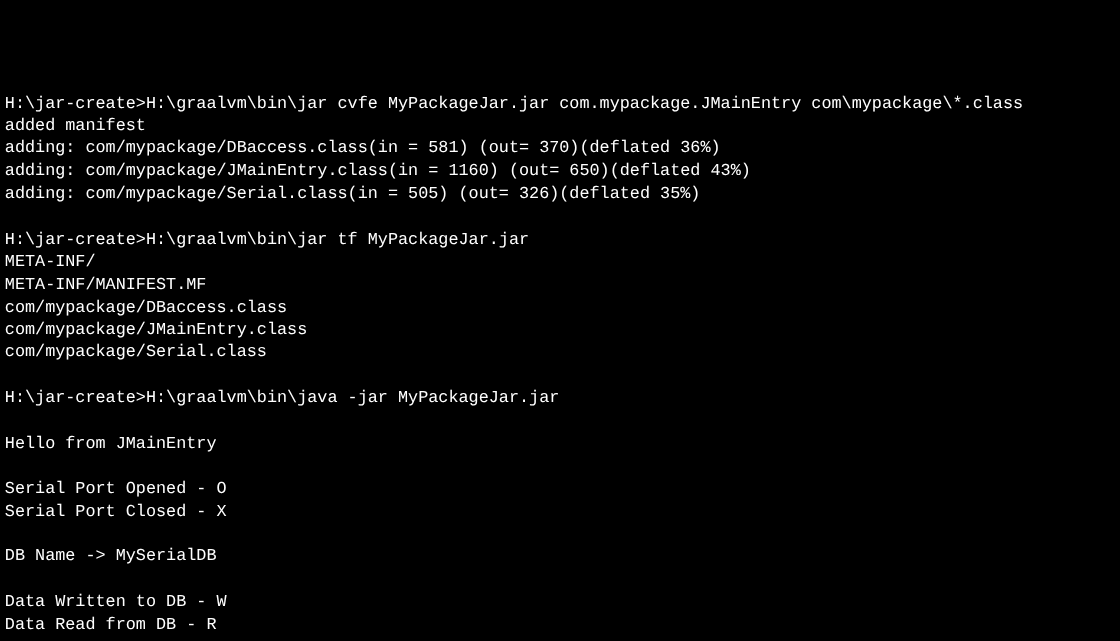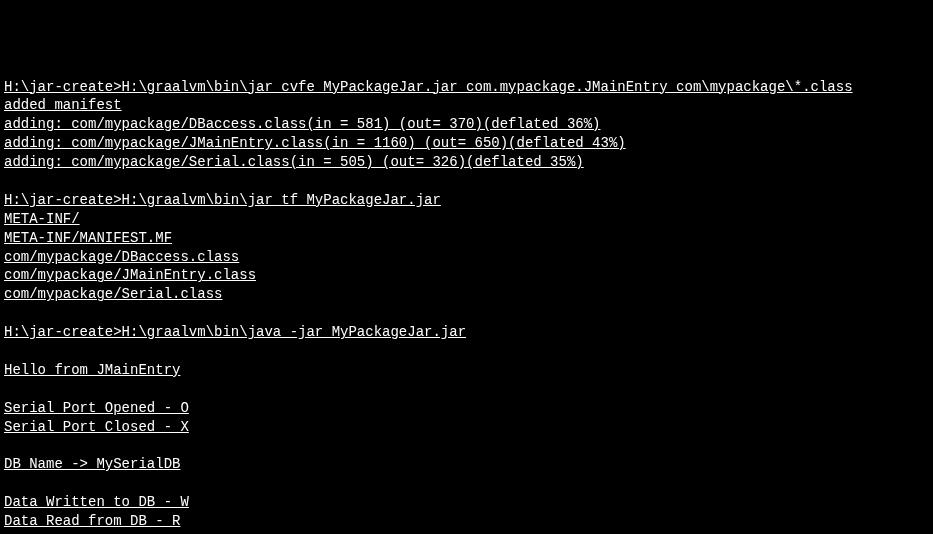--- a/index.html
+++ b/index.html
@@ -15,21 +15,20 @@
       line-height: 1.35;
       padding: 2px 0 2px 4px;
       width: 933px;
       height: 534px;
       overflow: hidden;
       white-space: pre;
     }
     .line {
       display: block;
       min-height: 1.35em;
-      text-decoration: underline;
     }
   </style>
 </head>
 <body>
 
 
 
 <div id="terminal-container"><span class="line">H:\jar-create&gt;H:\graalvm\bin\jar cvfe MyPackageJar.jar com.mypackage.JMainEntry com\mypackage\*.class</span><span class="line">added manifest</span><span class="line">adding: com/mypackage/DBaccess.class(in = 581) (out= 370)(deflated 36%)</span><span class="line">adding: com/mypackage/JMainEntry.class(in = 1160) (out= 650)(deflated 43%)</span><span class="line">adding: com/mypackage/Serial.class(in = 505) (out= 326)(deflated 35%)</span><span class="line"></span><span class="line">H:\jar-create&gt;H:\graalvm\bin\jar tf MyPackageJar.jar</span><span class="line">META-INF/</span><span class="line">META-INF/MANIFEST.MF</span><span class="line">com/mypackage/DBaccess.class</span><span class="line">com/mypackage/JMainEntry.class</span><span class="line">com/mypackage/Serial.class</span><span class="line"></span><span class="line">H:\jar-create&gt;H:\graalvm\bin\java -jar MyPackageJar.jar</span><span class="line"></span><span class="line">Hello from JMainEntry</span><span class="line"></span><span class="line">Serial Port Opened - O</span><span class="line">Serial Port Closed - X</span><span class="line"></span><span class="line">DB Name -&gt; MySerialDB</span><span class="line"></span><span class="line">Data Written to DB - W</span><span class="line">Data Read from DB - R</span><span class="line"></span></div>
 
 

